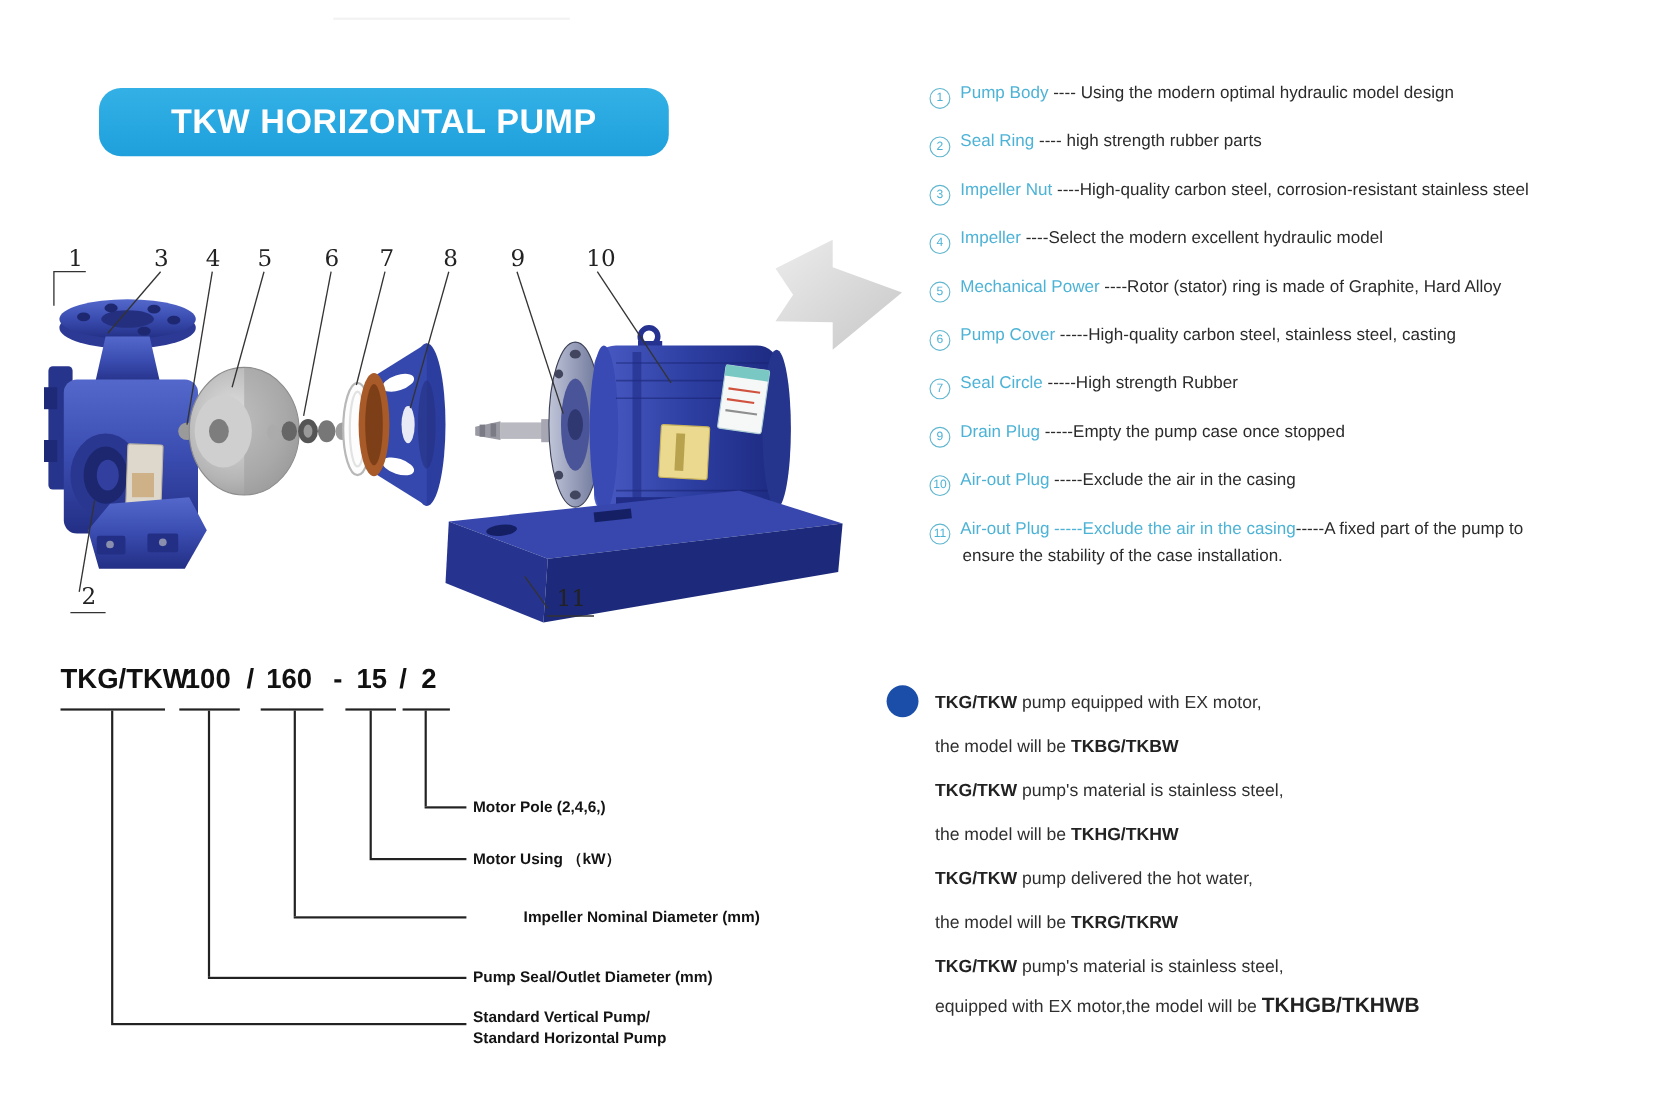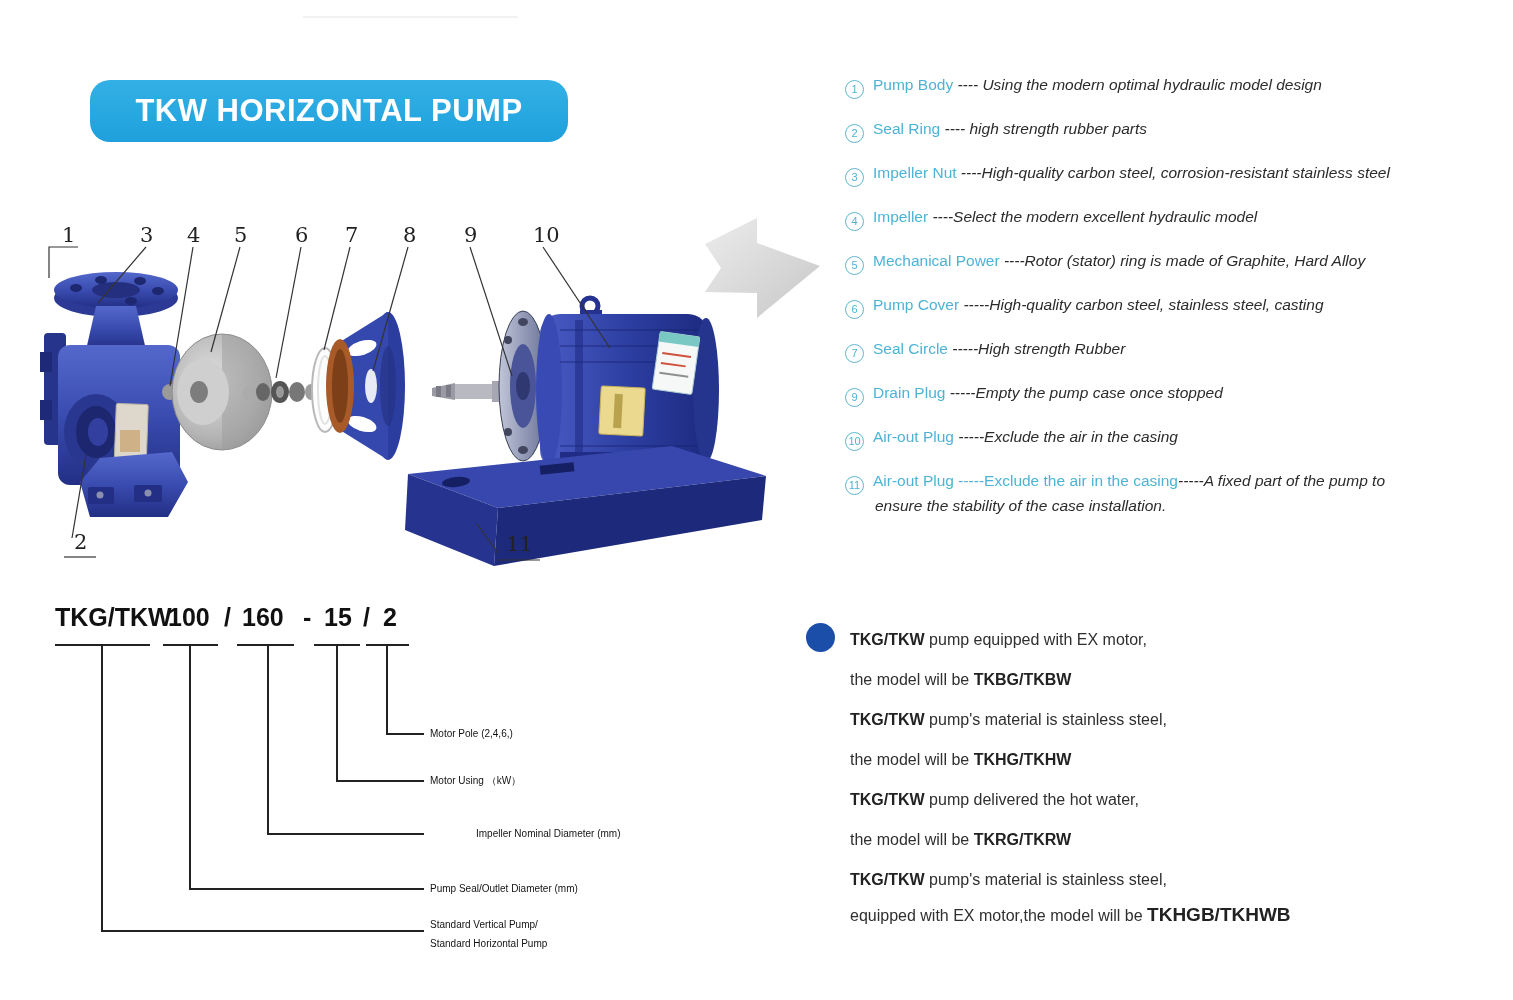--- a/index.html
+++ b/index.html
@@ -2,21 +2,21 @@
 <html><head>
 <meta charset="utf-8">
 <style>
   html,body{margin:0;padding:0;}
   body{
     width:1513px;height:1000px;position:relative;background:#ffffff;overflow:hidden;
     font-family:"Liberation Sans",sans-serif;color:#2b2b2b;
   }
   
   .banner{
-    position:absolute;left:90px;top:80px;width:478px;height:62px;
+    position:absolute;left:90px;top:80px;width:518px;height:62px;
     background:linear-gradient(180deg,#33b1e6,#1fa0dc);
     border-radius:20px;display:flex;align-items:center;justify-content:center;
   }
   .banner span{
     color:#ffffff;font-size:31px;font-weight:bold;letter-spacing:.5px;
   }
   .topline{position:absolute;left:303px;top:16px;width:215px;height:2px;background:#f2f2f2;}
   
   #diagram{position:absolute;left:0;top:0;width:1513px;height:1000px;pointer-events:none;}
   .callout-num{font-family:"DejaVu Serif",serif;font-size:21px;fill:#222;}
@@ -26,26 +26,26 @@
     font-size:15.5px;line-height:21px;color:#2b2b2b;
   }
   #parts-list li{margin-bottom:19px;padding-left:30px;text-indent:-30px;}
   .cnum{
     display:inline-flex;width:17px;height:17px;border:1px solid #5fb6cf;border-radius:50%;
     color:#4db3d6;font-size:11px;align-items:center;justify-content:center;
     margin-right:9px;text-indent:0;vertical-align:-3px;flex:none;
   }
   .pname{color:#4db3d6;text-align:center;}
   .seg-cyan{color:#4db3d6;}
-  .seg-dark{color:#2b2b2b;font-style:italic;}
+  .seg-dark{color:#2b2b2b;}
   
   #model-code span{position:absolute;font-weight:bold;font-size:25px;color:#111;}
   .mline{position:absolute;background:#222;}
   .legend-label{
-    position:absolute;left:430px;font-size:10px;font-weight:normal;color:#131313;line-height:19px;
+    position:absolute;left:430px;font-size:14px;font-weight:bold;color:#131313;line-height:19px;
     white-space:nowrap;
   }
   
   #notes{position:absolute;left:850px;top:620px;width:560px;}
   .note-bullet{
     position:absolute;left:-44px;top:3px;width:29px;height:29px;border-radius:50%;
     background:#1b4ea8;
   }
   .note-line{font-size:16px;line-height:40px;color:#2f2f2f;white-space:nowrap;}
   .note-line b{font-weight:bold;color:#222;}

